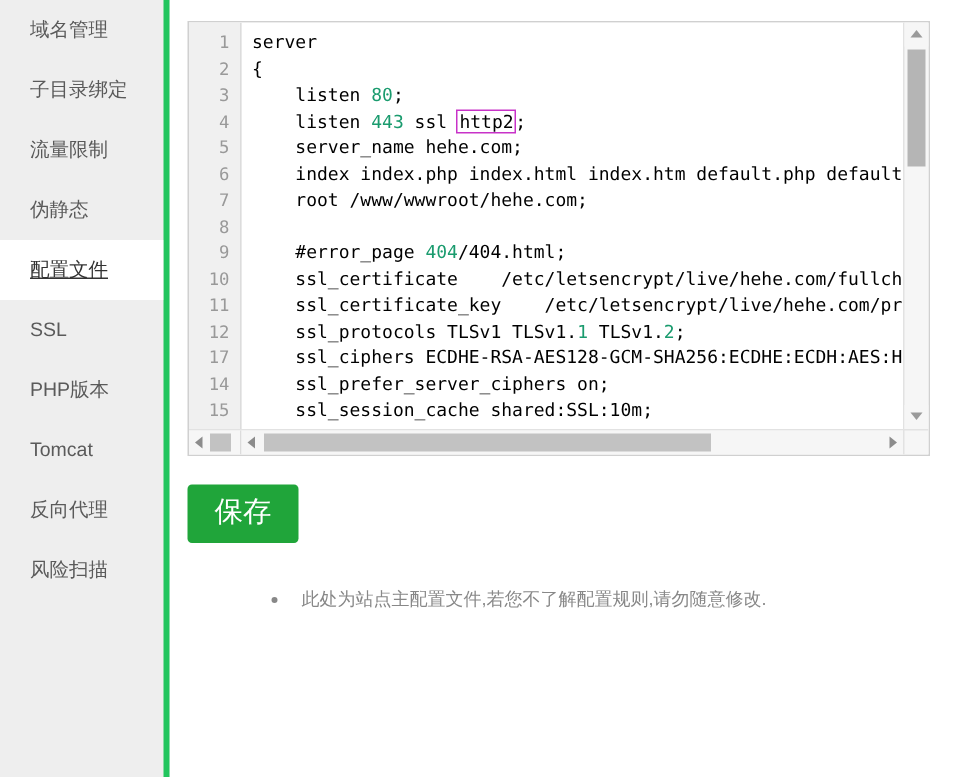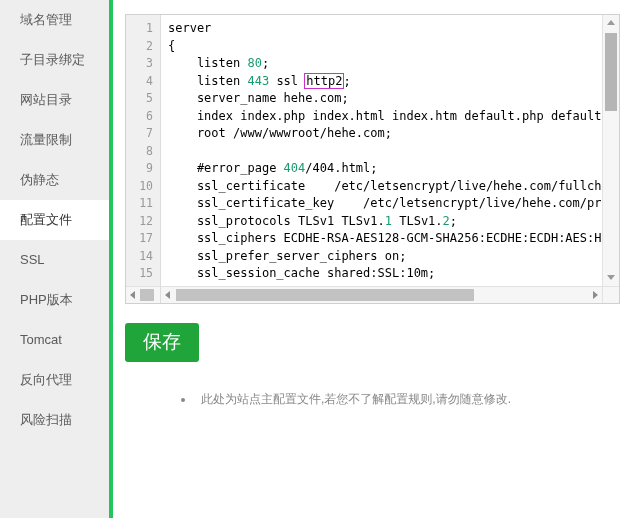--- a/index.html
+++ b/index.html
@@ -39,20 +39,21 @@
     padding-left: 20px;
     font-size: 13px;
     color: #5a5a5a;
     white-space: nowrap;
     cursor: pointer;
     box-sizing: border-box;
   }
   .nav-item.active {
     background: #ffffff;
     color: #333333;
+    text-decoration: underline;
   }
 
   
   #main {
     flex: 1 1 auto;
     position: relative;
     padding: 14px 0 0 12px;
     box-sizing: border-box;
   }
 
@@ -253,21 +254,20 @@
   }
 </style>
 </head>
 <body>
 
 <div id="app">
 
   <nav id="sidebar">
     <div class="nav-item">域名管理</div>
     <div class="nav-item">子目录绑定</div>
-    <div class="nav-item">网站目录</div>
     <div class="nav-item">流量限制</div>
     <div class="nav-item">伪静态</div>
     <div class="nav-item active">配置文件</div>
     <div class="nav-item">SSL</div>
     <div class="nav-item">PHP版本</div>
     <div class="nav-item">Tomcat</div>
     <div class="nav-item">反向代理</div>
     <div class="nav-item">风险扫描</div>
   </nav>
 

